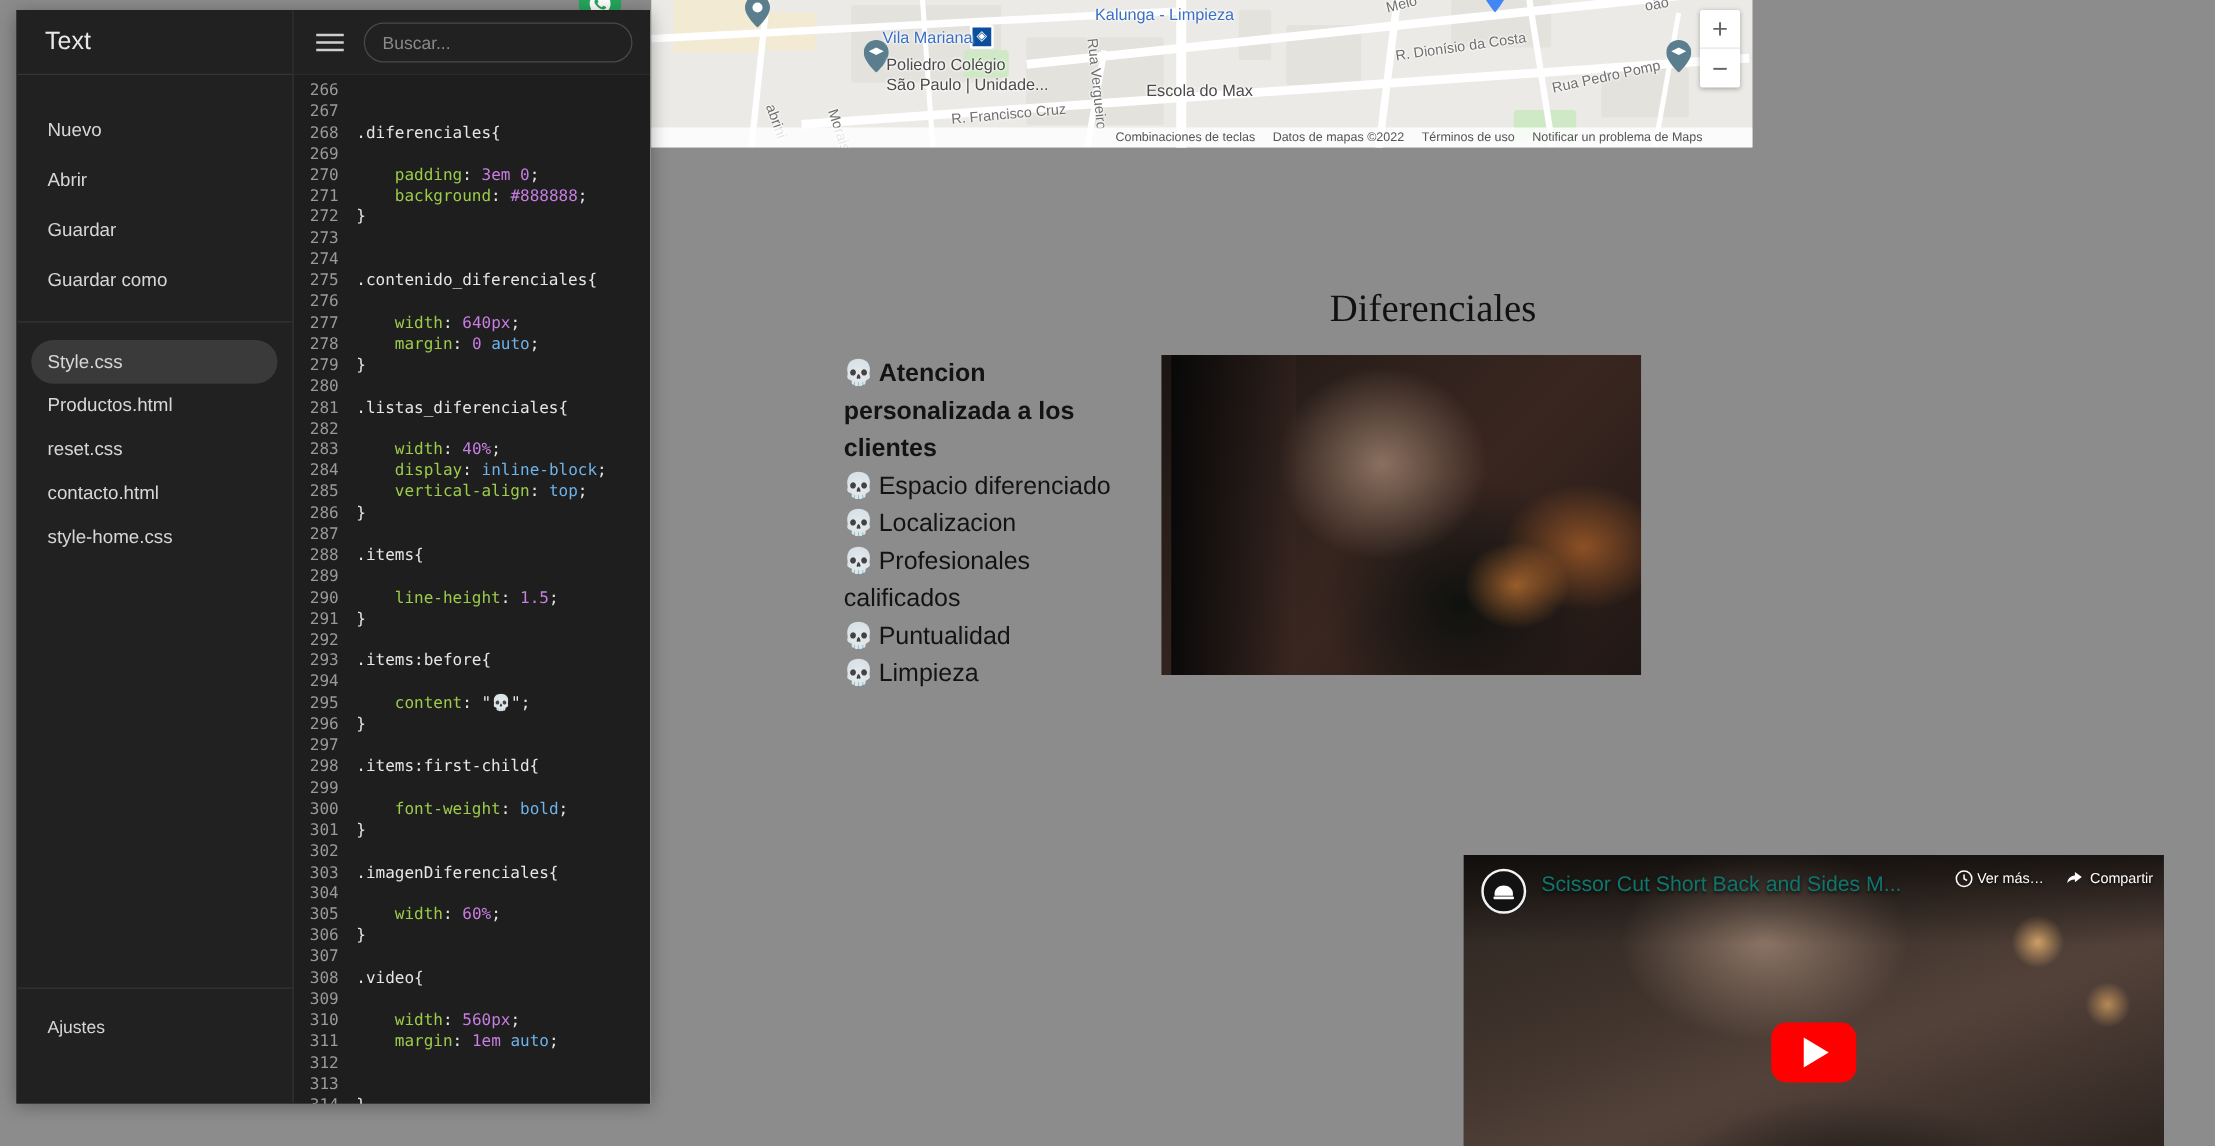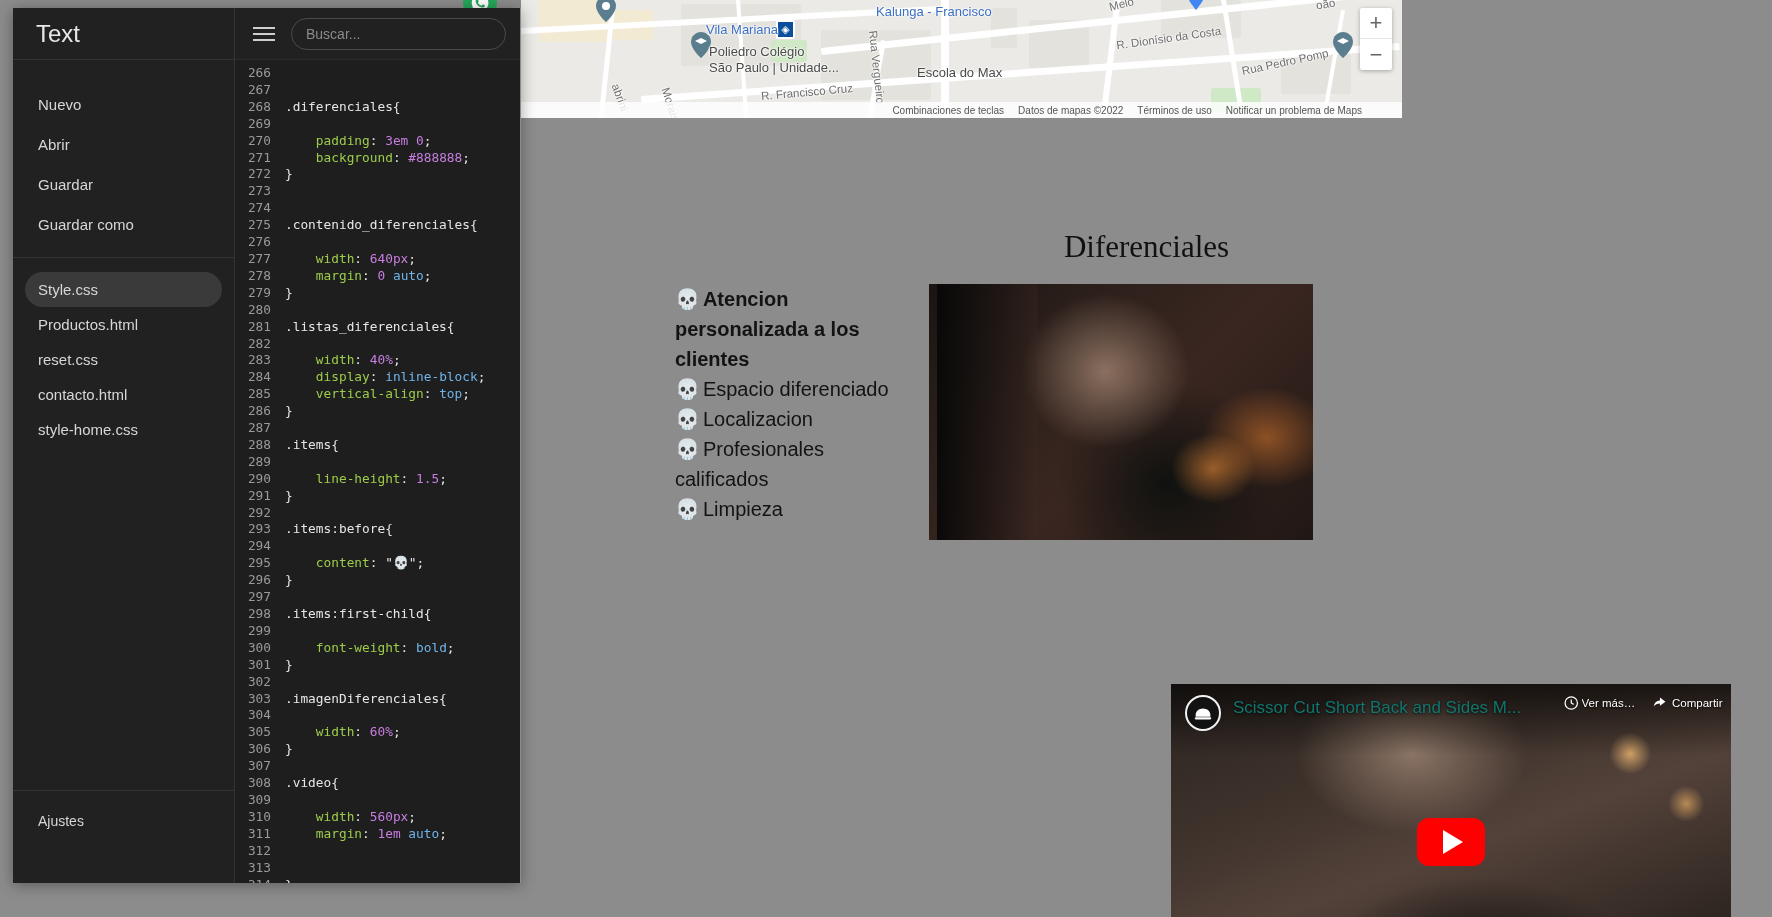--- a/index.html
+++ b/index.html
@@ -181,21 +181,21 @@
     box-shadow: 0 2px 14px rgba(0,0,0,.35);
     z-index: 5;
   }
   #editor-sidebar {
     width: 222px; height: 875px; background: #212121;
     display: flex; flex-direction: column;
     border-right: 1px solid #343434;
   }
   #app-title {
     height: 52px; display: flex; align-items: center;
-    padding-left: 23px; color: #e8e8e8; font-size: 24px;
+    padding-left: 23px; color: #e8e8e8; font-size: 20px;
     border-bottom: 1px solid #343434;
   }
   #menu-actions { padding: 25px 0 12px 0; border-bottom: 1px solid #343434; }
   .menu-item {
     padding: 8px 0 8px 25px; color: #d7d7d7; font-size: 15px;
     line-height: 24px;
   }
   #file-list { padding: 14px 0 10px 0; flex: 1; border-bottom: 1px solid #343434; }
   .file-item {
     margin: 0 12px; padding: 9px 0 9px 13px;
@@ -289,21 +289,21 @@
     <div class="map-pin" style="left:665px;top:-16px;">
       <svg width="20" height="26" viewBox="0 0 20 26">
           <path d="M10 26S20 14 20 9A10 10 0 1 0 0 9c0 5 10 17 10 17z" fill="#4285F4"></path>
         </svg>
     </div>
     <div style="position:absolute;left:255px;top:20px;width:19px;height:19px;background:#0b4f9c;border:2px solid #fff;border-radius:2px;display:flex;align-items:center;justify-content:center;">
       <span style="color:#fff;font-size:11px;line-height:1;">◈</span>
     </div>
 
     <div class="map-label blue" style="left:185px;top:22px;">Vila Mariana</div>
-    <div class="map-label blue" style="left:355px;top:4px;">Kalunga - Francisco</div>
+    <div class="map-label blue" style="left:355px;top:4px;">Kalunga - Limpieza</div>
     <div class="map-label poi" style="left:188px;top:44px;">Poliedro Colégio</div>
     <div class="map-label poi" style="left:188px;top:60px;">São Paulo | Unidade...</div>
     <div class="map-label poi" style="left:396px;top:65px;text-align:center;">Escola do Max</div>
 
     <div class="map-label street" style="left:240px;top:86px;transform:rotate(-5deg);">R. Francisco Cruz</div>
     <div class="map-label street" style="left:358px;top:30px;transform:rotate(84deg);transform-origin:0 0;">Rua Vergueiro</div>
     <div class="map-label street" style="left:595px;top:32px;transform:rotate(-8deg);">R. Dionísio da Costa</div>
     <div class="map-label street" style="left:720px;top:56px;transform:rotate(-12deg);">Rua Pedro Pomp</div>
     <div class="map-label street" style="left:150px;top:86px;transform:rotate(72deg);transform-origin:0 0;">Morais</div>
     <div class="map-label street" style="left:100px;top:82px;transform:rotate(70deg);transform-origin:0 0;">abrini</div>
@@ -331,20 +331,21 @@
 
   <div id="diferenciales">
     <h2 id="dif-title">Diferenciales</h2>
 
     <div id="dif-content">
       <div id="listas">
         <div class="item"><span class="skull">💀</span><span>Atencion personalizada a los clientes</span></div>
         <div class="item"><span class="skull">💀</span><span>Espacio diferenciado</span></div>
         <div class="item"><span class="skull">💀</span><span>Localizacion</span></div>
         <div class="item"><span class="skull">💀</span><span>Profesionales calificados</span></div>
+        <div class="item"><span class="skull">💀</span><span>Puntualidad</span></div>
         <div class="item"><span class="skull">💀</span><span>Limpieza</span></div>
       </div>
 
       <div id="dif-image-wrap">
         <div class="barber-photo"></div>
       </div>
     </div>
 
     <div id="video-box">
       <div class="video-thumb"></div>

